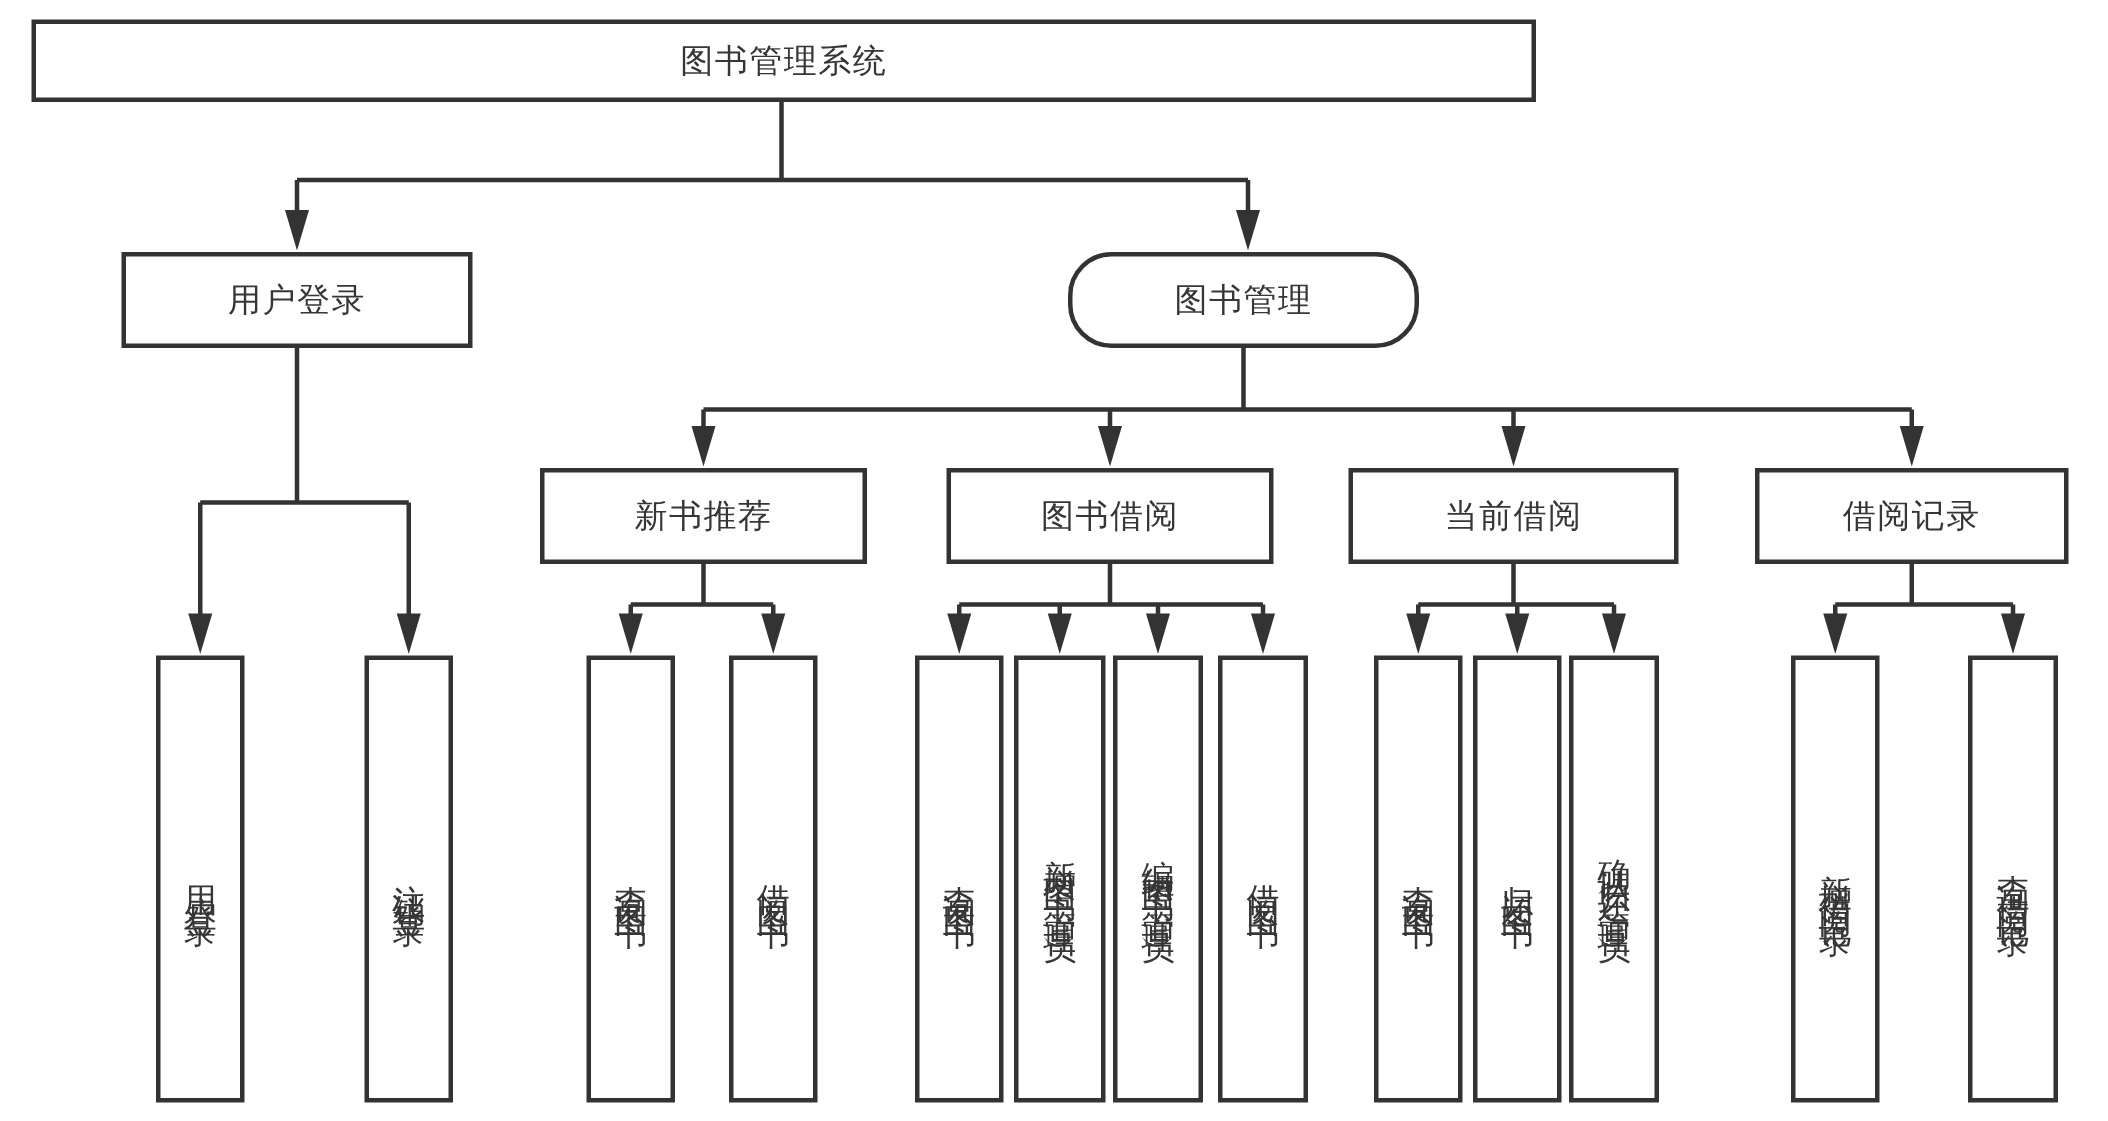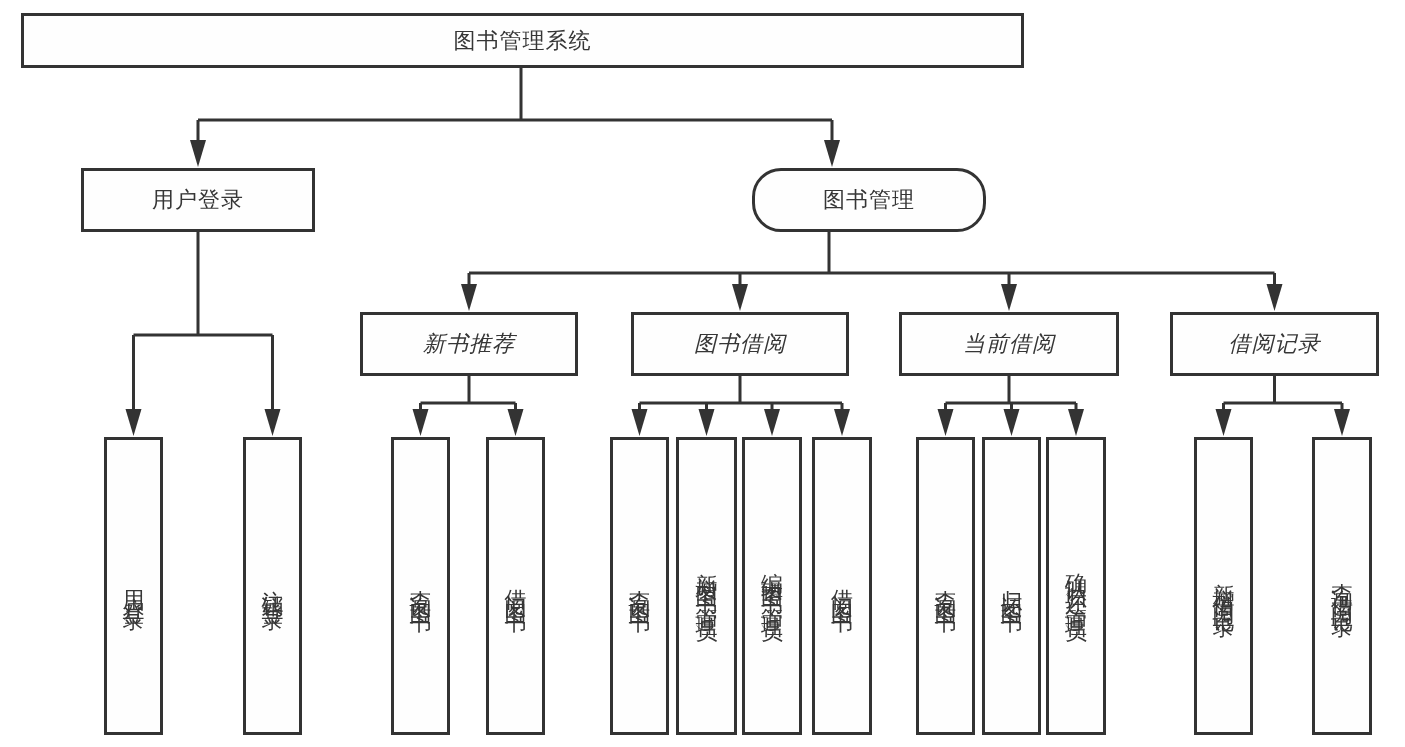--- a/index.html
+++ b/index.html
@@ -32,22 +32,22 @@
     align-items: center;
     justify-content: center;
     color: #363636;
     font-size: 22px;
     letter-spacing: 1px;
     white-space: nowrap;
   }
   .root-node   { left: 21px;  top: 13px;  width: 1003px; height: 55px; }
   .l2-node    { top: 168px; width: 234px; height: 64px; }
   .n-user-login { left: 81px;  }
-  .n-book-mgmt  { left: 752px; border-radius: 29px; }
-  .l3-node    { top: 312px; height: 64px; font-style: italic; }
+  .n-book-mgmt  { left: 712px; border-radius: 29px; }
+  .l3-node    { top: 312px; height: 64px; }
   .n-new-book   { left: 360px;  width: 218px; }
   .n-bk-borrow  { left: 631px;  width: 218px; text-align: center; }
   .n-cur-borrow { left: 899px;  width: 220px; }
   .n-bor-record { left: 1170px; width: 209px; }
   .leaf {
     top: 437px;
     width: 59px;
     height: 298px;
     writing-mode: vertical-lr;
     letter-spacing: 7px;

